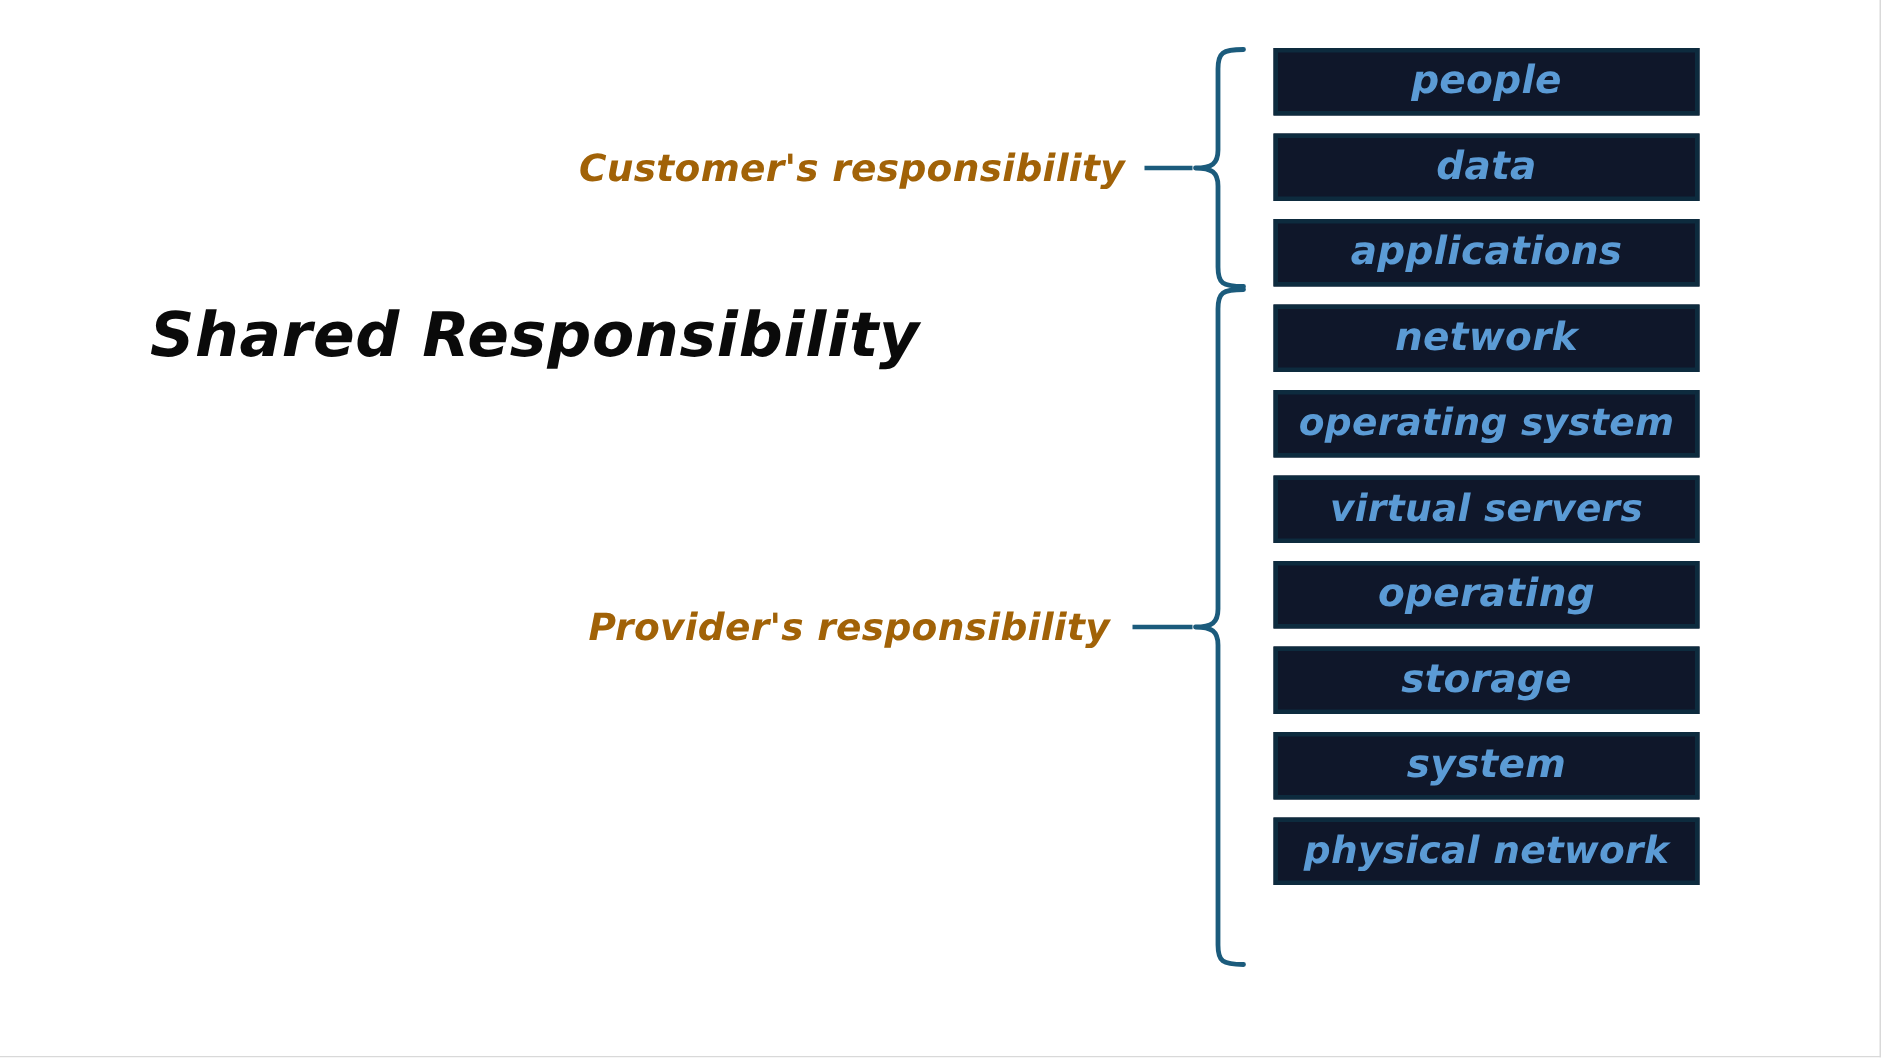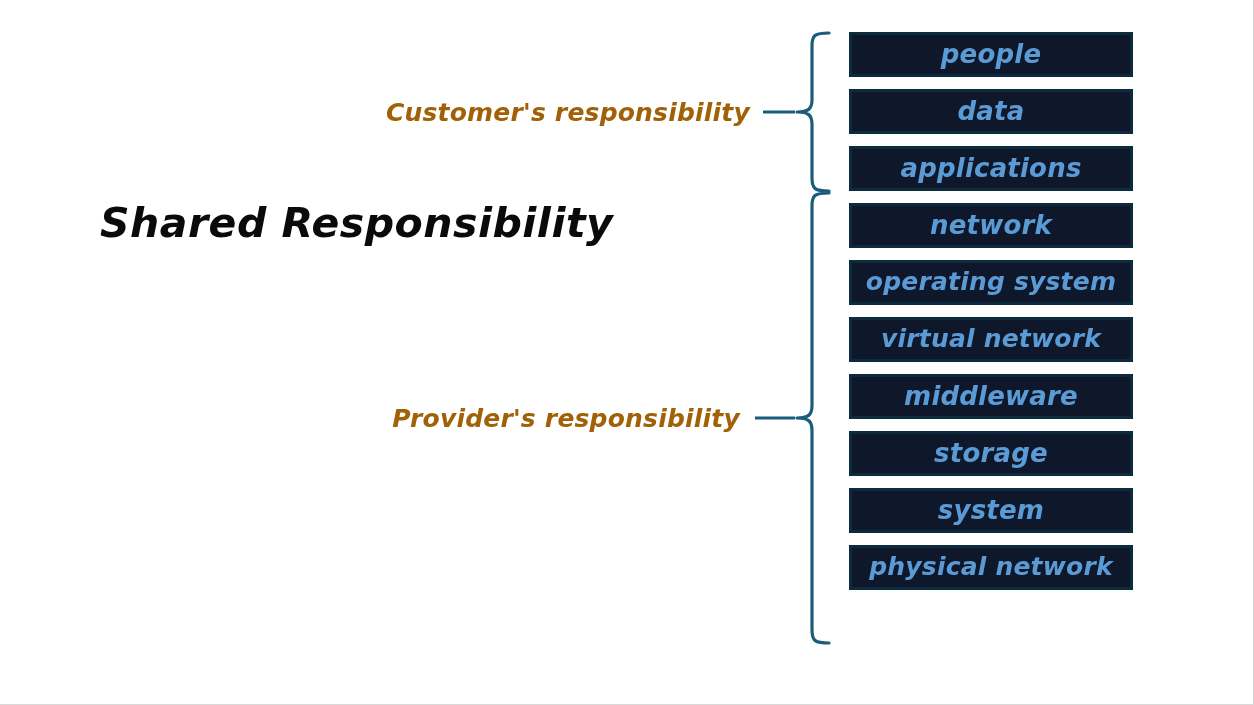--- a/index.html
+++ b/index.html
@@ -160,24 +160,24 @@
       <span class="layer-label">applications</span>
     </div>
 
     <div class="layer-box">
       <span class="layer-label">network</span>
     </div>
     <div class="layer-box">
       <span class="layer-label wide">operating system</span>
     </div>
     <div class="layer-box">
-      <span class="layer-label wide">virtual network</span>
+      <span class="layer-label wide">virtual servers</span>
     </div>
     <div class="layer-box">
-      <span class="layer-label">middleware</span>
+      <span class="layer-label">operating</span>
     </div>
     <div class="layer-box">
       <span class="layer-label">storage</span>
     </div>
     <div class="layer-box">
       <span class="layer-label">system</span>
     </div>
     <div class="layer-box">
       <span class="layer-label wide">physical network</span>
     </div>

